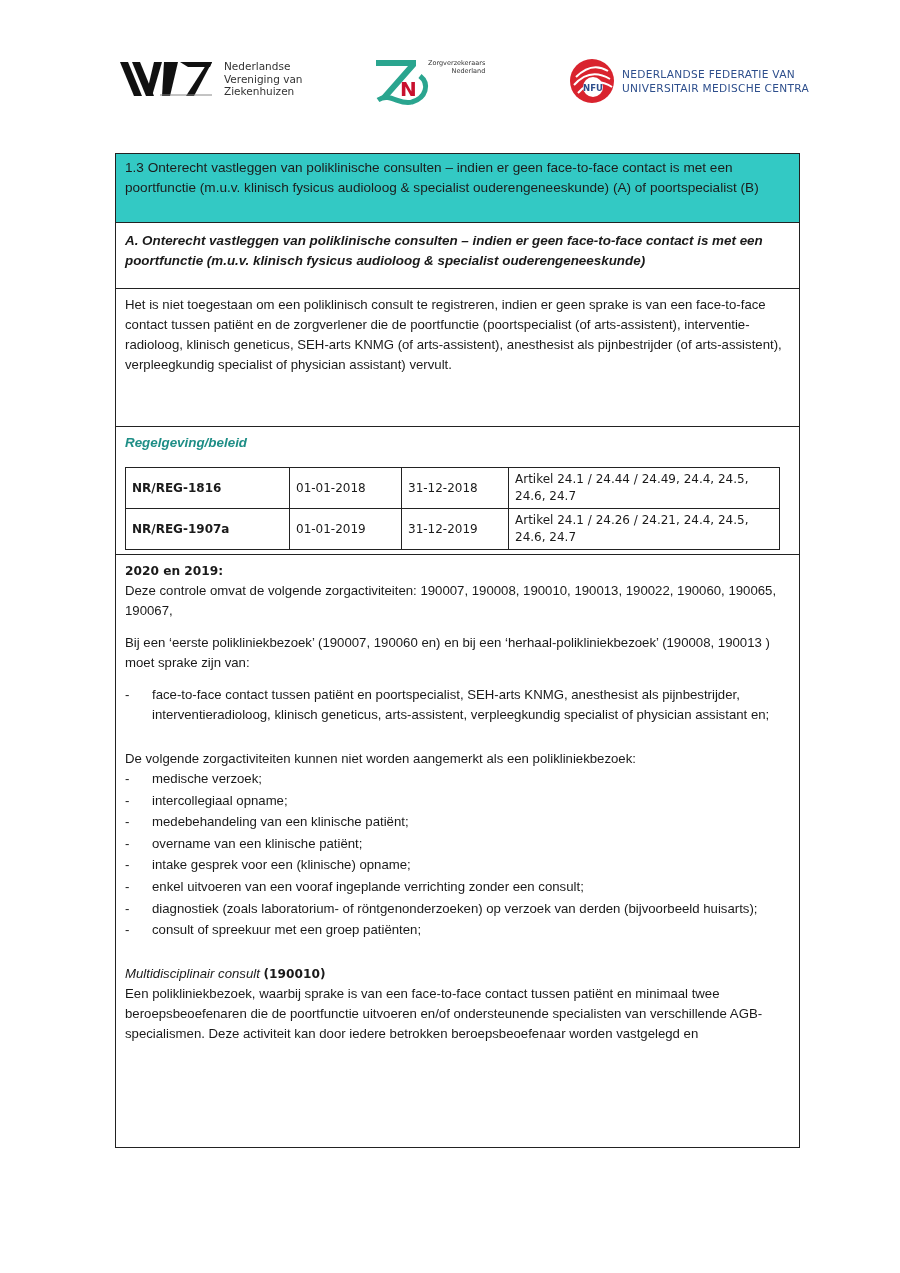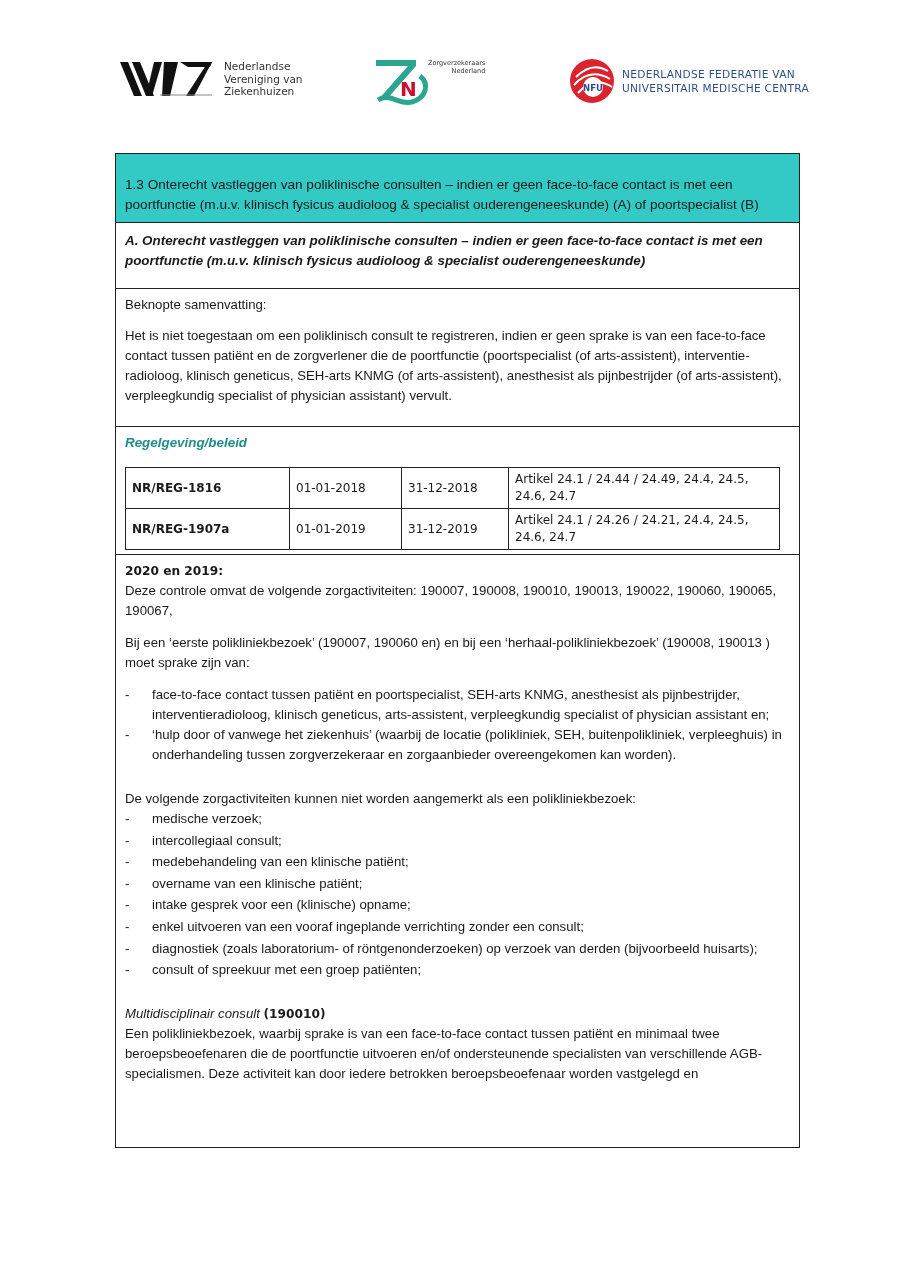--- a/index.html
+++ b/index.html
@@ -14,21 +14,21 @@
   .logo-zn { position: absolute; left: 362px; top: 4px; width: 100px; height: 52px; }
   .zn-text { position: absolute; left: 58px; top: 3px; font-size: 6.5px; line-height: 8px; color: #333; text-align: right; font-family: "DejaVu Sans", sans-serif; }
   .logo-nfu { position: absolute; left: 560px; top: 5px; display: flex; align-items: center; }
   .nfu-mark { width: 48px; height: 48px; }
   .nfu-text { margin-left: 6px; font-size: 10.6px; line-height: 14px; color: #2d4e8c; letter-spacing: 0.3px; font-family: "DejaVu Sans", sans-serif; }
 
   
   .doc-table { position: absolute; left: 107px; top: 153px; width: 685px; border: 1.5px solid #222; box-sizing: border-box; }
   .row { border-bottom: 1.5px solid #222; box-sizing: border-box; padding: 0 9px; font-family: "Liberation Sans", sans-serif; font-size: 13.2px; line-height: 20px; }
   .row:last-child { border-bottom: none; }
-  .title-row { background: #33c9c4; height: 69px; padding-top: 21px; color: #1c1c1c; font-size: 13.6px; line-height: 20px; }
+  .title-row { background: #33c9c4; height: 69px; padding-top: 4px; color: #1c1c1c; font-size: 13.6px; line-height: 20px; }
   .sub-row { height: 66px; padding-top: 8px; font-style: italic; font-weight: bold; font-size: 13.4px; }
   .summary-row { height: 138px; padding-top: 6px; }
   .summary-row p { margin: 0; }
   .summary-row .label { margin-bottom: 11px; }
   .reg-row { height: 128px; padding-top: 4px; }
   .reg-title { color: #1e8e86; font-style: italic; font-weight: bold; font-size: 13.4px; margin-top: 2px; margin-bottom: 14px; }
   table.reg { border-collapse: collapse; width: 655px; margin-left: 0; font-family: "DejaVu Sans", sans-serif; font-size: 12px; }
   table.reg td { border: 1.5px solid #222; padding: 0 6px; height: 40px; line-height: 17px; vertical-align: middle; }
   table.reg td.code { font-weight: bold; width: 151px; }
   table.reg td.d1 { width: 99px; }
@@ -95,21 +95,20 @@
     </div>
   </div>
 
   <div class="doc-table">
 
     <div class="row title-row">1.3 Onterecht vastleggen van poliklinische consulten – indien er geen face-to-face contact is met een poortfunctie (m.u.v. klinisch fysicus audioloog &amp; specialist ouderengeneeskunde) (A) of poortspecialist (B)</div>
 
     <div class="row sub-row">A. Onterecht vastleggen van poliklinische consulten – indien er geen face-to-face contact is met een poortfunctie (m.u.v. klinisch fysicus audioloog &amp; specialist ouderengeneeskunde)</div>
 
     <div class="row summary-row">
-      <p class="label">Beknopte samenvatting:</p>
       <p>Het is niet toegestaan om een poliklinisch consult te registreren,  indien er geen sprake is van een face-to-face contact tussen patiënt en de zorgverlener die de poortfunctie (poortspecialist (of arts-assistent), interventie-radioloog, klinisch geneticus, SEH-arts KNMG (of arts-assistent), anesthesist als pijnbestrijder (of arts-assistent), verpleegkundig specialist of physician assistant) vervult.</p>
     </div>
 
     <div class="row reg-row">
       <div class="reg-title">Regelgeving/beleid</div>
       <table class="reg">
         <tbody>
             <tr>
           <td class="code">NR/REG-1816</td>
           <td class="d1">01-01-2018</td>
@@ -125,26 +124,25 @@
       </tbody>
         </table>
     </div>
 
     <div class="row content-row">
       <p class="bold-num">2020 en 2019:</p>
       <p>Deze controle omvat de volgende zorgactiviteiten: 190007, 190008, 190010, 190013, 190022, 190060, 190065, 190067,</p>
       <p class="gap">Bij een ‘eerste polikliniekbezoek’ (190007, 190060 en) en bij een ‘herhaal-polikliniekbezoek’ (190008, 190013 ) moet sprake zijn van:</p>
       <ul class="dash gap">
         <li>face-to-face contact tussen patiënt en poortspecialist, SEH-arts KNMG, anesthesist als pijnbestrijder, interventieradioloog, klinisch geneticus, arts-assistent, verpleegkundig specialist of physician assistant en;</li>
-        <li>‘hulp door of vanwege het ziekenhuis’ (waarbij de locatie (polikliniek, SEH, buitenpolikliniek, verpleeghuis) in onderhandeling tussen zorgverzekeraar en zorgaanbieder overeengekomen kan worden).</li>
       </ul>
       <p class="gap-lg">De volgende zorgactiviteiten kunnen niet worden aangemerkt als een polikliniekbezoek:</p>
       <ul class="dash spaced">
         <li>medische verzoek;</li>
-        <li>intercollegiaal consult;</li>
+        <li>intercollegiaal opname;</li>
         <li>medebehandeling van een klinische patiënt;</li>
         <li>overname van een klinische patiënt;</li>
         <li>intake gesprek voor een (klinische) opname;</li>
         <li>enkel uitvoeren van een vooraf ingeplande verrichting zonder een consult;</li>
         <li>diagnostiek (zoals laboratorium- of röntgenonderzoeken) op verzoek van derden (bijvoorbeeld huisarts);</li>
         <li>consult of spreekuur met een groep patiënten;</li>
       </ul>
       <p class="gap-lg">
         <span class="italic">Multidisciplinair consult</span>
         <span class="bold-num">(190010)</span>

